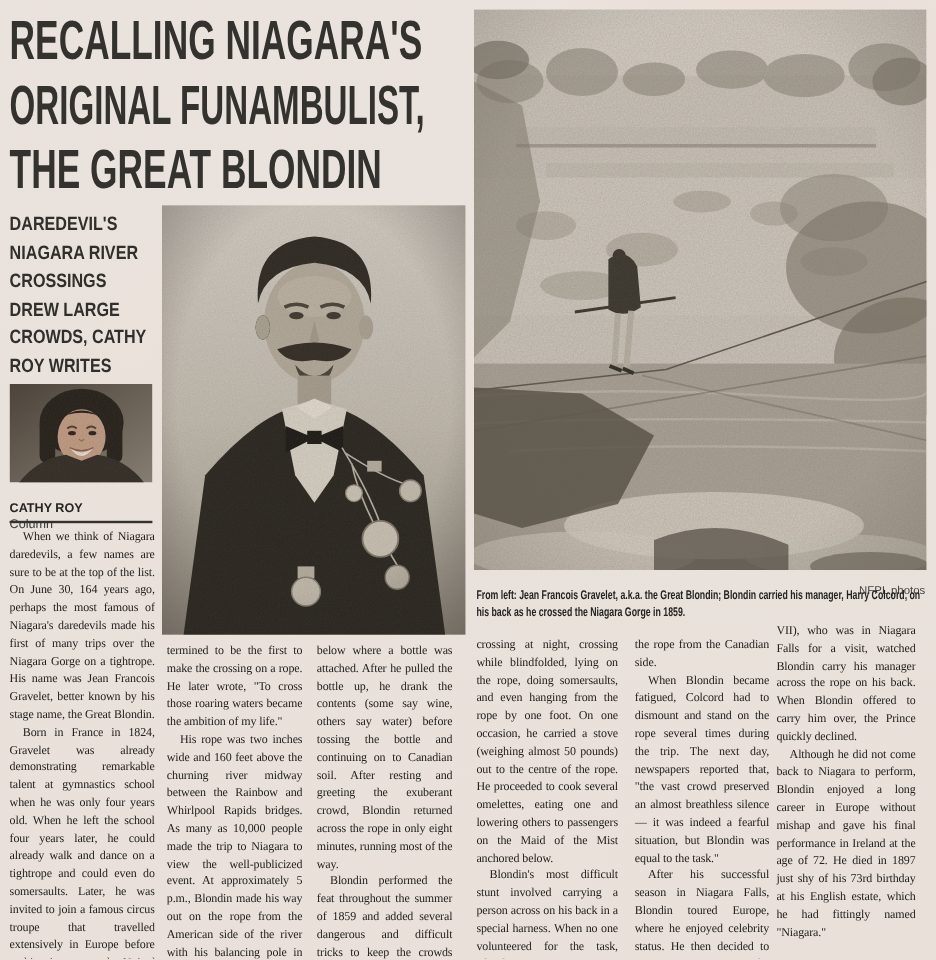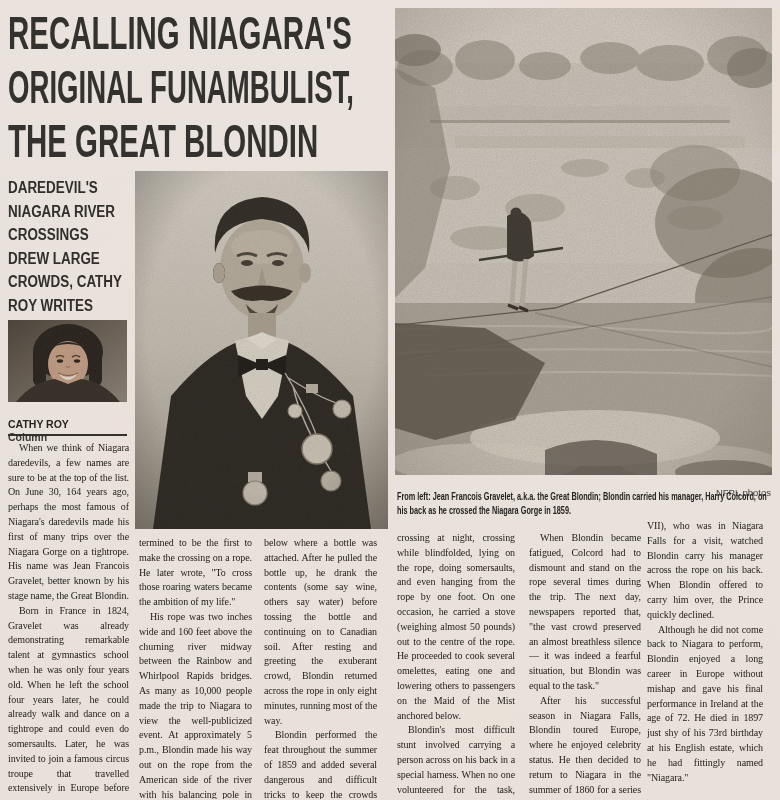--- a/index.html
+++ b/index.html
@@ -22,21 +22,21 @@
   .hl{font-family:"Liberation Sans",sans-serif;font-weight:bold;font-size:46px;
       line-height:54px;height:54px;white-space:nowrap;color:#34322e;transform-origin:0 50%;}
   .hl1,.hl3{transform:scaleX(.64);}
   .hl2{transform:scaleX(.60);}
   
   #deck{transform:scaleX(.84);transform-origin:0 0;width:140px;}
   .dk{font-family:"Liberation Sans",sans-serif;font-weight:bold;font-size:16px;
       line-height:23.5px;white-space:nowrap;color:#312f2b;}
   
   .byname{font-family:"Liberation Sans",sans-serif;font-weight:bold;font-size:10.5px;color:#262420;margin-top:12px;}
-  .byrole{font-family:"Liberation Sans",sans-serif;font-size:10.5px;color:#3a3834;margin-top:1px;font-weight:bold;}
+  .byrole{font-family:"Liberation Sans",sans-serif;font-size:10.5px;color:#3a3834;margin-top:1px;}
   .rule{background:#33312d;height:2px;}
   
   .col{overflow:hidden;font-size:10px;line-height:14.8px;letter-spacing:-.1px;color:#24221f;}
   .para{margin:0;text-align:justify;}
   .ind{text-indent:11px;}
   .cont{text-indent:0;}
   
   .credit{font-family:"Liberation Sans",sans-serif;font-size:9.5px;color:#44423e;text-align:right;}
   .caption{font-family:"Liberation Sans",sans-serif;font-weight:bold;font-size:10.5px;
            line-height:13.5px;color:#242320;width:540px;transform:scaleX(.695);transform-origin:0 0;}
@@ -233,20 +233,21 @@
     <p class="para cont">below where a bottle was attached. After he pulled the bottle up, he drank the contents (some say wine, others say water) before tossing the bottle and continuing on to Canadian soil. After resting and greeting the exuberant crowd, Blondin returned across the rope in only eight minutes, running most of the way.</p>
     <p class="para ind">Blondin performed the feat throughout the summer of 1859 and added several dangerous and difficult tricks to keep the crowds entertained and perhaps willing to drop a few coins into a collection for Blondin. Some of his stunts included crossing backwards,</p>
   </section>
 
   <section class="abs col" style="left:397px;top:531px;width:118px;height:268px;">
     <p class="para cont">crossing at night, crossing while blindfolded, lying on the rope, doing somersaults, and even hanging from the rope by one foot. On one occasion, he carried a stove (weighing almost 50 pounds) out to the centre of the rope. He proceeded to cook several omelettes, eating one and lowering others to passengers on the Maid of the Mist anchored below.</p>
     <p class="para ind">Blondin's most difficult stunt involved carrying a person across on his back in a special harness. When no one volunteered for the task, Blondin's manager, Harry Colcord, agreed to make the trip. On Aug. 17, Blondin (who weighed 140 pounds) carried his 135-pound passenger across</p>
   </section>
 
   <section class="abs col" style="left:529px;top:531px;width:112px;height:268px;">
+    <p class="para cont">the rope from the Canadian side.</p>
     <p class="para ind">When Blondin became fatigued, Colcord had to dismount and stand on the rope several times during the trip. The next day, newspapers reported that, "the vast crowd preserved an almost breathless silence — it was indeed a fearful situation, but Blondin was equal to the task."</p>
     <p class="para ind">After his successful season in Niagara Falls, Blondin toured Europe, where he enjoyed celebrity status. He then decided to return to Niagara in the summer of 1860 for a series of command performances. For his farewell performance on Sept. 14, the Prince of Wales (later King Edward</p>
   </section>
 
   <section class="abs col" style="left:647px;top:519px;width:116px;height:268px;font-family:Liberation Serif, serif;">
     <p class="para cont">VII), who was in Niagara Falls for a visit, watched Blondin carry his manager across the rope on his back. When Blondin offered to carry him over, the Prince quickly declined.</p>
     <p class="para ind">Although he did not come back to Niagara to perform, Blondin enjoyed a long career in Europe without mishap and gave his final performance in Ireland at the age of 72. He died in 1897 just shy of his 73rd birthday at his English estate, which he had fittingly named "Niagara."</p>
 
   </section>
 

